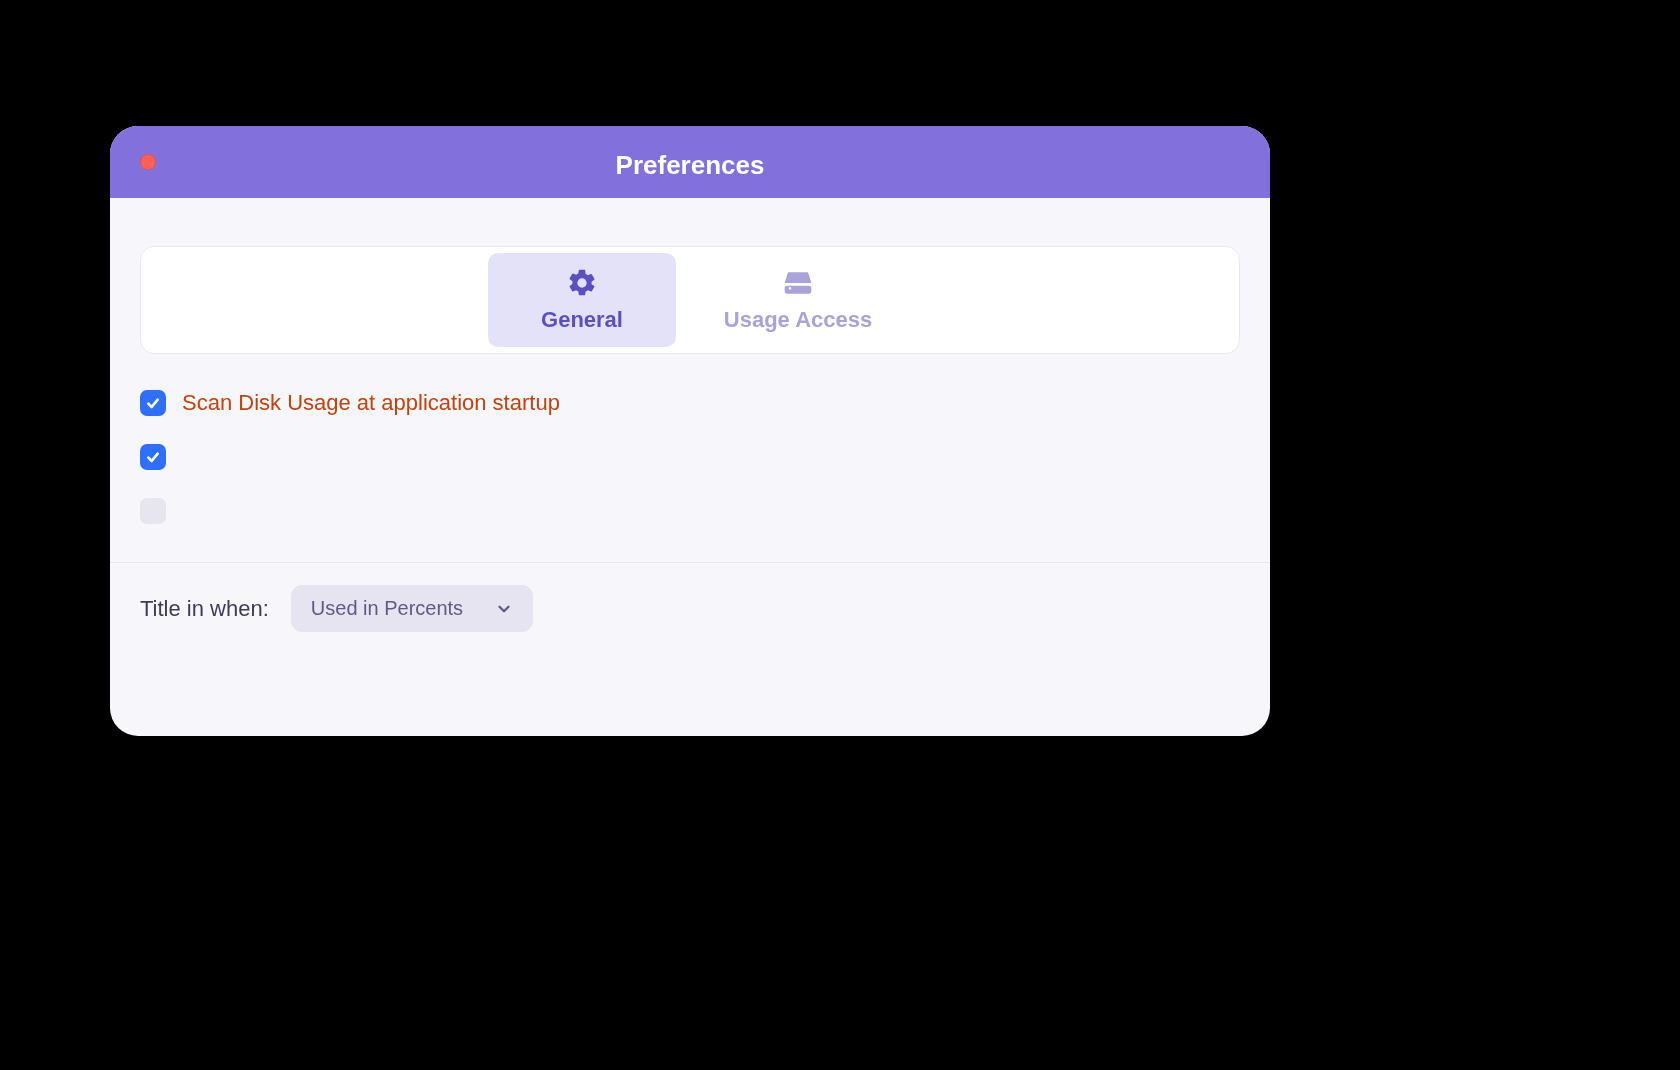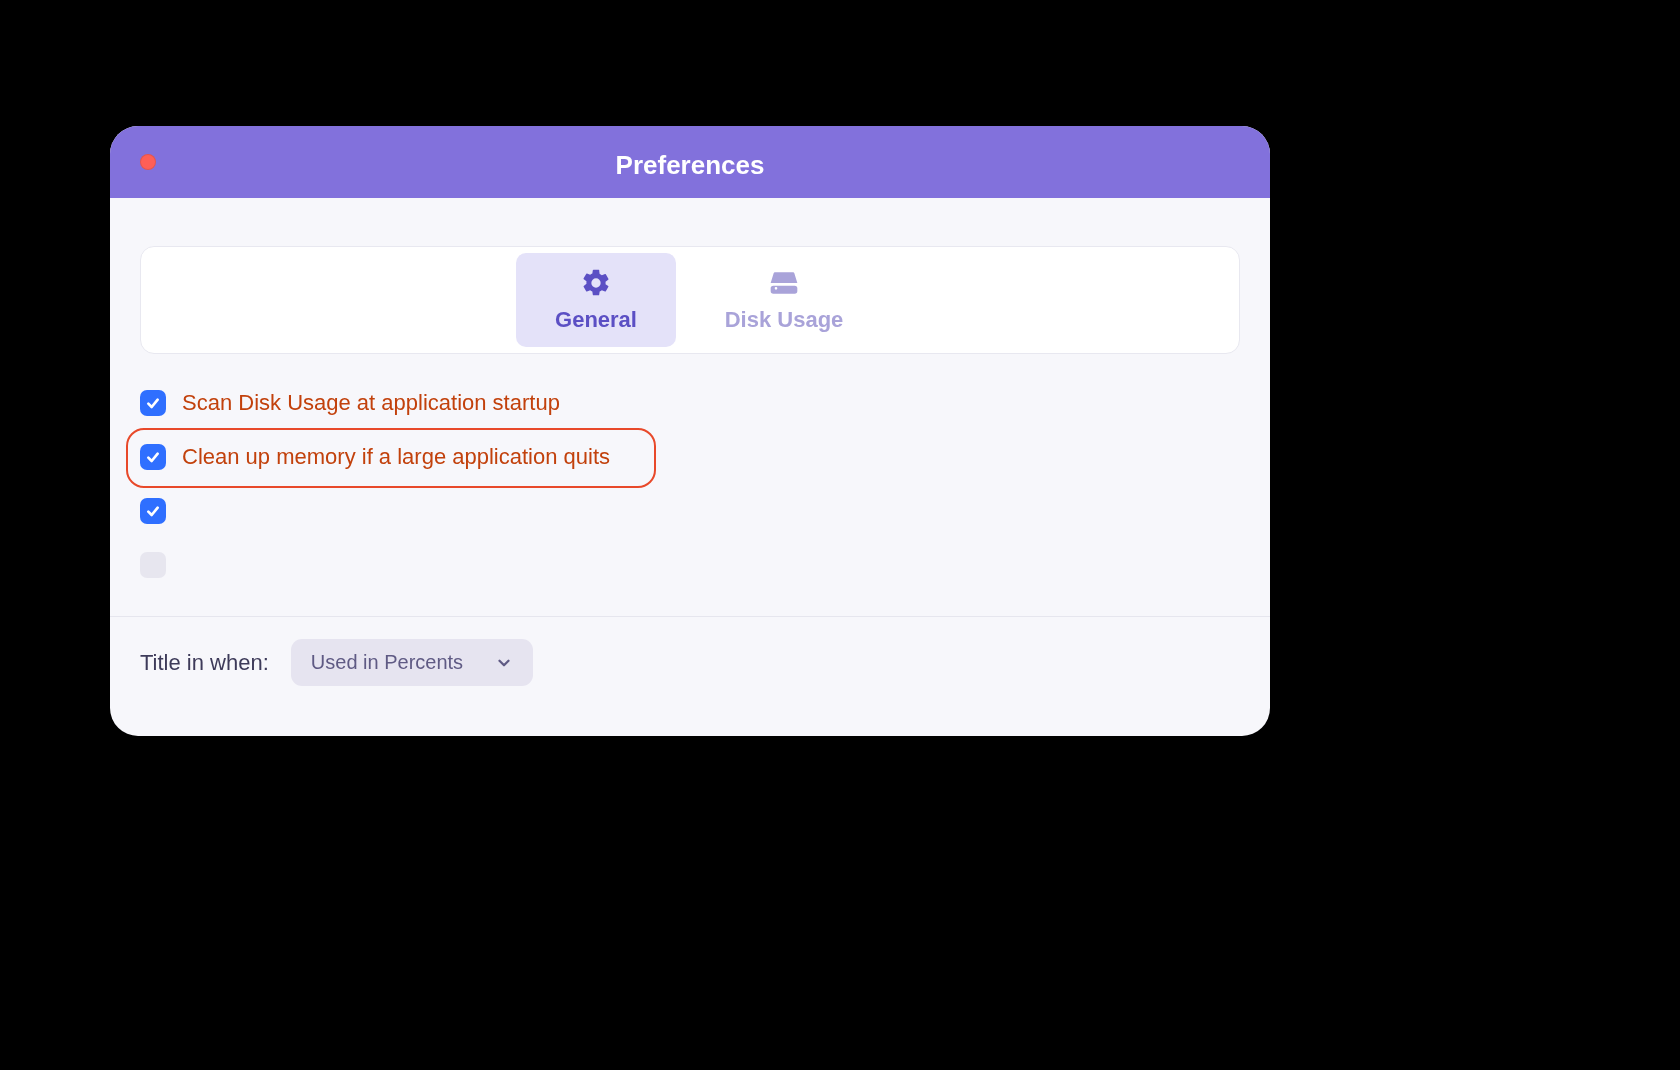--- a/index.html
+++ b/index.html
@@ -57,21 +57,21 @@
     justify-content: center;
     align-items: stretch;
     gap: 28px;
     background: #fff;
     border: 1px solid #e8e8f0;
     border-radius: 14px;
     padding: 6px;
     height: 108px;
   }
   .tab {
-    width: 160px;
+    width: 188px;
     display: flex;
     flex-direction: column;
     align-items: center;
     justify-content: center;
     gap: 8px;
     border-radius: 10px;
     cursor: pointer;
     color: #a9a3d9;
   }
   .tab.active {
@@ -176,45 +176,36 @@
               </svg>
           </span>
           <span class="tab-label">General</span>
         </div>
         <div class="tab">
           <span class="tab-icon">
             <svg viewBox="0 0 24 24" fill="#a9a3d9">
                 <path d="M4 14h16a2 2 0 0 1 2 2v2a2 2 0 0 1-2 2H4a2 2 0 0 1-2-2v-2a2 2 0 0 1 2-2zm2 3a1 1 0 1 0 0-2 1 1 0 0 0 0 2zM5.2 4h13.6a1 1 0 0 1 .96.73L22 12H2l2.24-7.27A1 1 0 0 1 5.2 4z"></path>
               </svg>
           </span>
-          <span class="tab-label">Disk Usage</span>
+          <span class="tab-label">Usage Access</span>
         </div>
       </div>
     </div>
 
     <div class="options">
 
       <div class="option-row">
         <div class="checkbox checked">
           <svg viewBox="0 0 24 24" fill="none" stroke="#fff" stroke-width="4" stroke-linecap="round" stroke-linejoin="round">
               <polyline points="5 13 10 18 19 7"></polyline>
             </svg>
         </div>
         <span class="option-label">Scan Disk Usage at application startup</span>
       </div>
 
-      <div class="option-row">
-        <div class="highlight-ring"></div>
-        <div class="checkbox checked">
-          <svg viewBox="0 0 24 24" fill="none" stroke="#fff" stroke-width="4" stroke-linecap="round" stroke-linejoin="round">
-              <polyline points="5 13 10 18 19 7"></polyline>
-            </svg>
-        </div>
-        <span class="option-label">Clean up memory if a large application quits</span>
-      </div>
 
       <div class="option-row">
         <div class="checkbox checked">
           <svg viewBox="0 0 24 24" fill="none" stroke="#fff" stroke-width="4" stroke-linecap="round" stroke-linejoin="round">
               <polyline points="5 13 10 18 19 7"></polyline>
             </svg>
         </div>
       </div>
 
       <div class="option-row">

